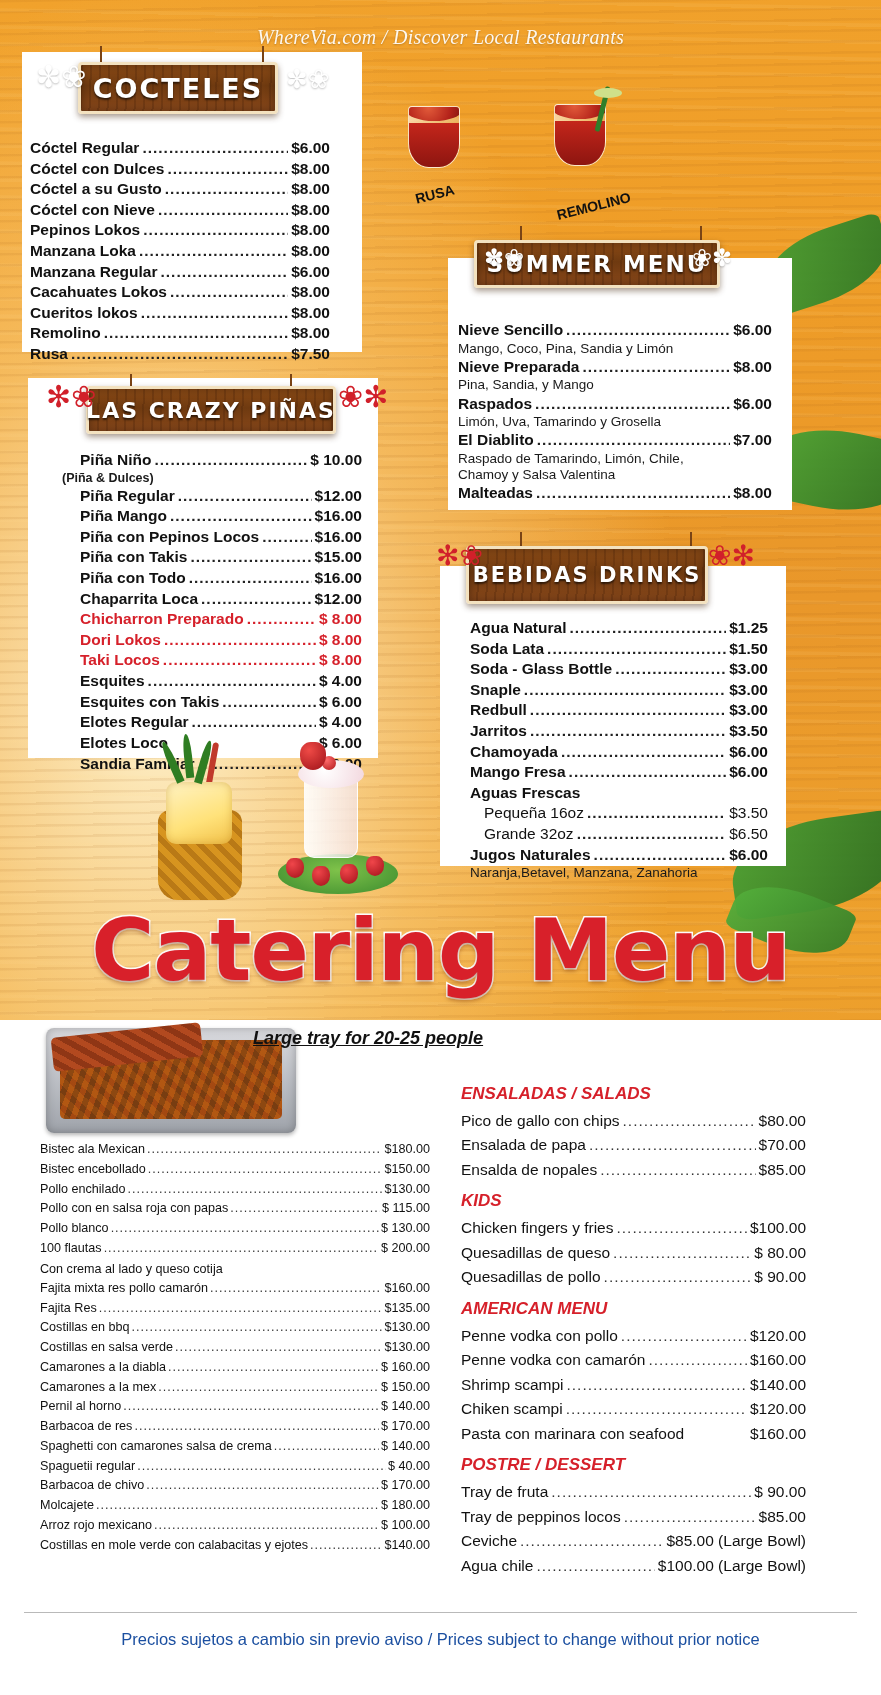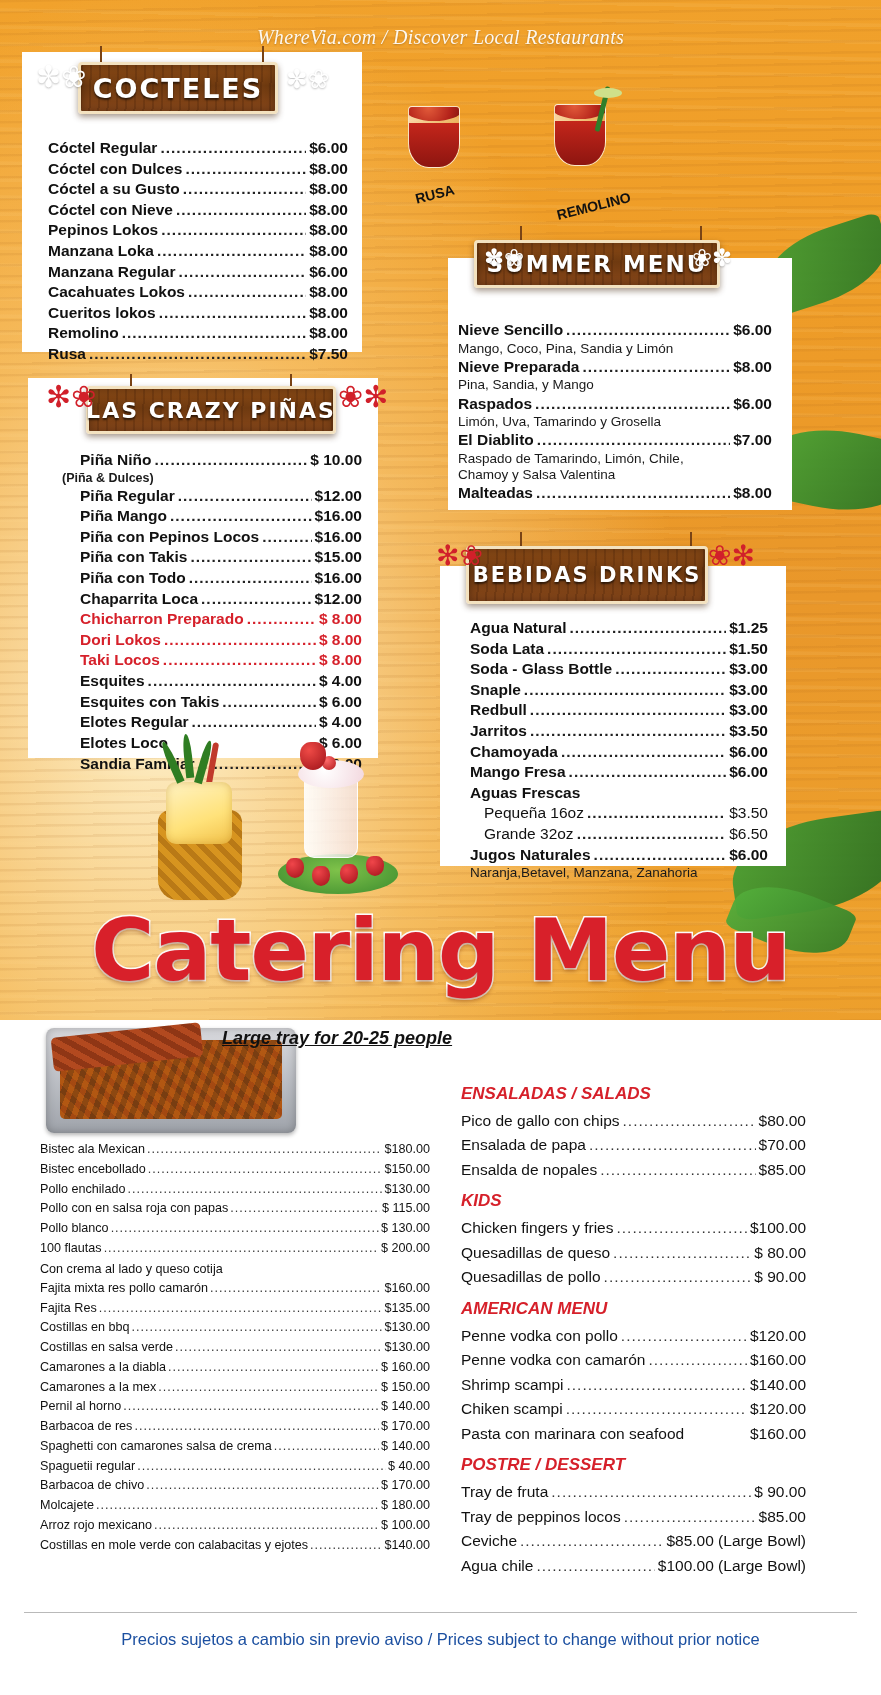--- a/index.html
+++ b/index.html
@@ -104,21 +104,21 @@
   .catering-title{
     position:absolute; z-index:30; left:0; width:881px; text-align:center;
     font-family:"DejaVu Sans", sans-serif; font-weight:bold;
     font-size:86px; color:#d8202a; letter-spacing:-1px;
     -webkit-text-stroke: 3px #ffffff;
     paint-order: stroke fill;
     text-shadow: 0 3px 4px rgba(120,50,10,.45);
   }
   .tray-note{
     position:absolute; z-index:30; font-style:italic; font-weight:bold;
-    font-size:18px; color:#111; text-decoration:underline;
+    font-size:18px; color:#111; text-decoration:underline;margin-left:31px;
   }
   .bottomwhite{
     position:absolute; left:0; top:1020px; width:881px; height:675px;
     background:#fff; z-index:8;
   }
   .bottomwhite::before{
     content:""; position:absolute; left:0; right:0; top:-8px; height:16px;
     background: radial-gradient(9px 8px at 9px 100%, #fff 70%, rgba(255,255,255,0) 71%) repeat-x;
     background-size:19px 16px;
   }
@@ -211,21 +211,21 @@
 
   <div class="paper torn" style="left:22px; top:52px; width:340px; height:300px;"></div>
   <div class="hanger" style="left:100px; top:46px; height:22px;"></div>
   <div class="hanger" style="left:262px; top:46px; height:22px;"></div>
   <div class="sign" style="left:78px; top:62px; width:200px; height:52px; font-size:27px;">
     <span class="txt">COCTELES</span>
   </div>
   <div class="flour" style="left:36px; top:62px; font-size:30px;">✽❀</div>
   <div class="flour" style="left:286px; top:66px; font-size:26px;">✽❀</div>
 
-  <div class="list" style="left:48px; top:138px; width:300px;">
+  <div class="list" style="left:30px; top:138px; width:300px;">
       <div class="row">
         <span class="nm">Cóctel Regular</span>
         <span class="dots">............................................................</span>
         <span class="pr">$6.00</span>
       </div>
       <div class="row">
         <span class="nm">Cóctel con Dulces</span>
         <span class="dots">............................................................</span>
         <span class="pr">$8.00</span>
       </div>

